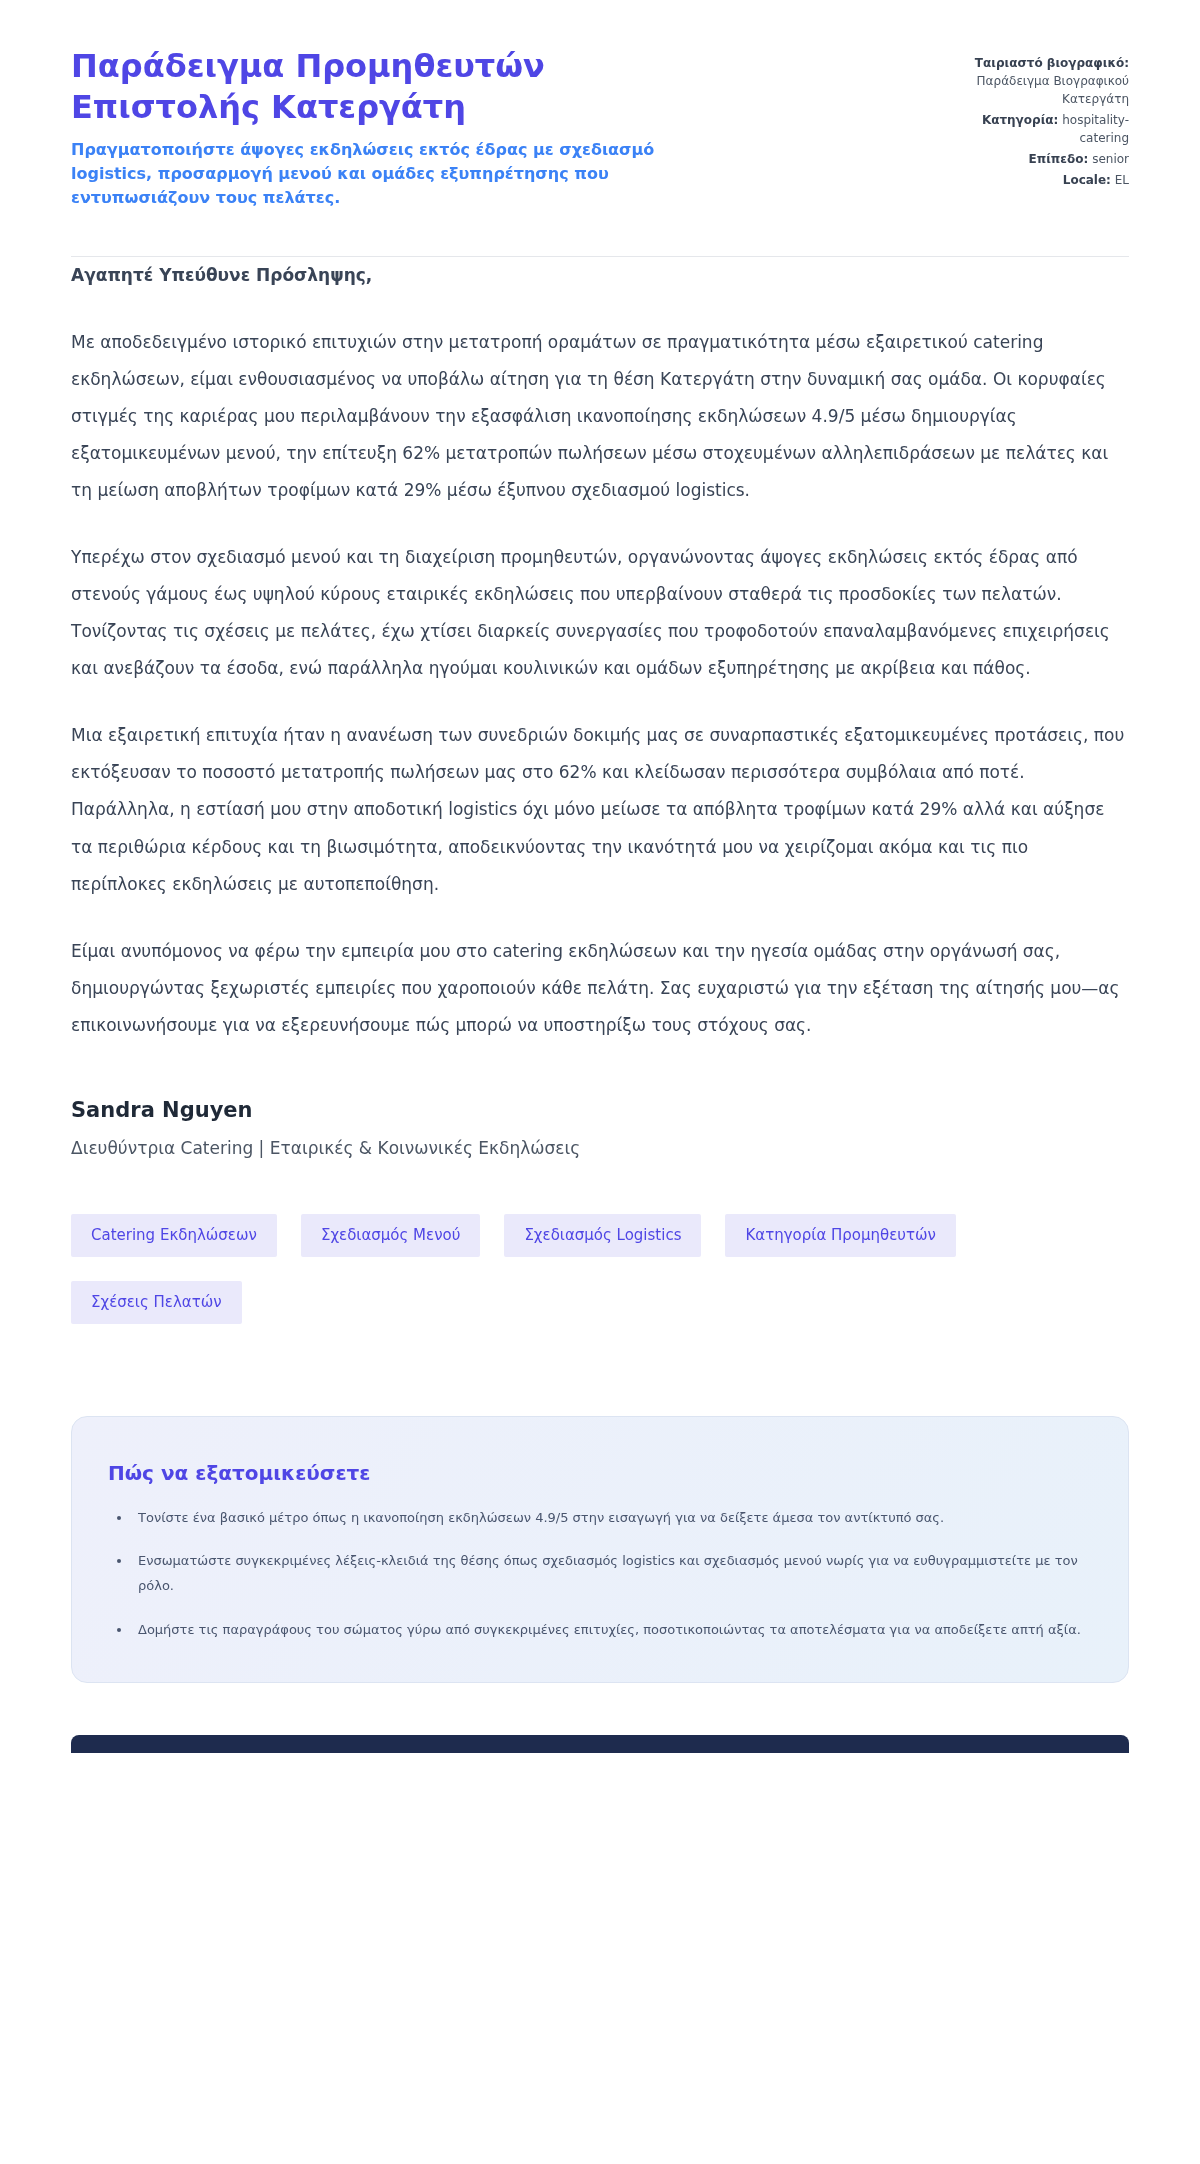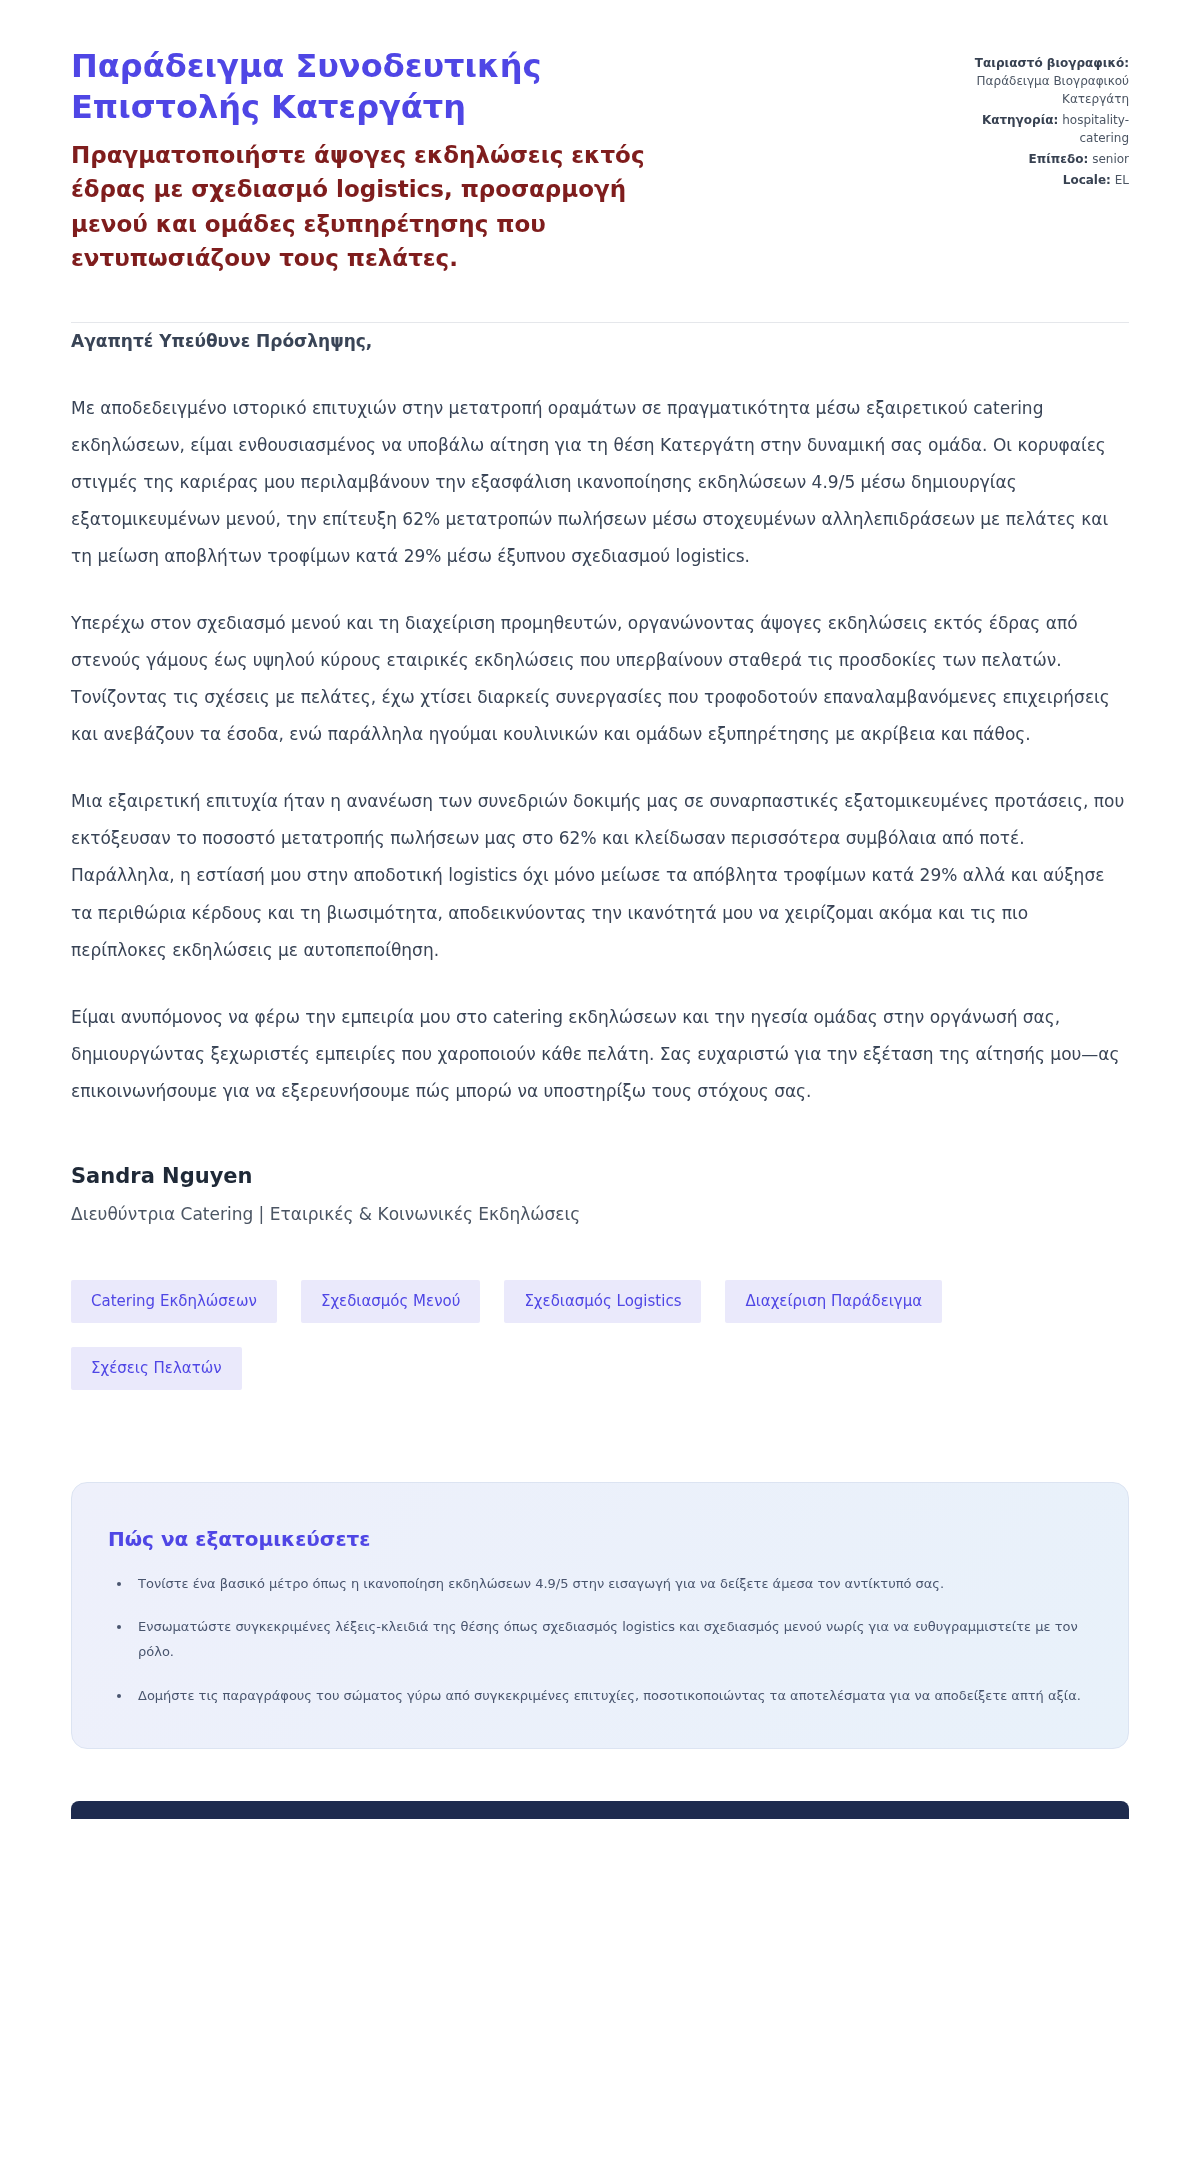--- a/index.html
+++ b/index.html
@@ -31,24 +31,24 @@
   .header-left{width:630px;}
   .page-title{
     margin:0 0 10px 0;
     font-size:32px;
     line-height:1.28;
     font-weight:700;
     color:var(--accent);
   }
   .page-subtitle{
     margin:0;
-    font-size:23px;
+    font-size:16px;
     line-height:1.5;
     font-weight:700;
-    color:#7f1d1d;
+    color:#3b82f6;
   }
   .header-meta{
     width:178px;
     padding-top:8px;
     text-align:right;
     font-size:12px;
     line-height:1.5;
     color:var(--muted);
   }
   .meta-item{margin-bottom:3px;}
@@ -136,21 +136,21 @@
     border-radius:8px 8px 0 0;
   }
 </style>
 </head>
 <body>
 
 <div class="container">
 
   <div class="header">
     <div class="header-left">
-      <h1 class="page-title">Παράδειγμα Συνοδευτικής Επιστολής Κατεργάτη</h1>
+      <h1 class="page-title">Παράδειγμα Προμηθευτών Επιστολής Κατεργάτη</h1>
       <p class="page-subtitle">Πραγματοποιήστε άψογες εκδηλώσεις εκτός έδρας με σχεδιασμό logistics, προσαρμογή μενού και ομάδες εξυπηρέτησης που εντυπωσιάζουν τους πελάτες.</p>
     </div>
     <div class="header-meta">
       <div class="meta-item">
         <span class="meta-label">Ταιριαστό βιογραφικό:</span>
         <span class="meta-value">Παράδειγμα Βιογραφικού Κατεργάτη</span>
       </div>
       <div class="meta-item">
         <span class="meta-label">Κατηγορία:</span>
         <span class="meta-value">hospitality-catering</span>
@@ -175,21 +175,21 @@
     <p>Μια εξαιρετική επιτυχία ήταν η ανανέωση των συνεδριών δοκιμής μας σε συναρπαστικές εξατομικευμένες προτάσεις, που εκτόξευσαν το ποσοστό μετατροπής πωλήσεων μας στο 62% και κλείδωσαν περισσότερα συμβόλαια από ποτέ. Παράλληλα, η εστίασή μου στην αποδοτική logistics όχι μόνο μείωσε τα απόβλητα τροφίμων κατά 29% αλλά και αύξησε τα περιθώρια κέρδους και τη βιωσιμότητα, αποδεικνύοντας την ικανότητά μου να χειρίζομαι ακόμα και τις πιο περίπλοκες εκδηλώσεις με αυτοπεποίθηση.</p>
     <p>Είμαι ανυπόμονος να φέρω την εμπειρία μου στο catering εκδηλώσεων και την ηγεσία ομάδας στην οργάνωσή σας, δημιουργώντας ξεχωριστές εμπειρίες που χαροποιούν κάθε πελάτη. Σας ευχαριστώ για την εξέταση της αίτησής μου—ας επικοινωνήσουμε για να εξερευνήσουμε πώς μπορώ να υποστηρίξω τους στόχους σας.</p>
     <div class="signature-name">Sandra Nguyen</div>
     <div class="signature-title">Διευθύντρια Catering | Εταιρικές &amp; Κοινωνικές Εκδηλώσεις</div>
   </div>
 
   <div class="tags">
     <span class="tag">Catering Εκδηλώσεων</span>
     <span class="tag">Σχεδιασμός Μενού</span>
     <span class="tag">Σχεδιασμός Logistics</span>
-    <span class="tag">Διαχείριση Παράδειγμα</span>
+    <span class="tag">Κατηγορία Προμηθευτών</span>
     <span class="tag">Σχέσεις Πελατών</span>
   </div>
 
   <div class="tips">
     <div class="tips-heading">Πώς να εξατομικεύσετε</div>
     <ul>
       <li>Τονίστε ένα βασικό μέτρο όπως η ικανοποίηση εκδηλώσεων 4.9/5 στην εισαγωγή για να δείξετε άμεσα τον αντίκτυπό σας.</li>
       <li>Ενσωματώστε συγκεκριμένες λέξεις-κλειδιά της θέσης όπως σχεδιασμός logistics και σχεδιασμός μενού νωρίς για να ευθυγραμμιστείτε με τον ρόλο.</li>
       <li>Δομήστε τις παραγράφους του σώματος γύρω από συγκεκριμένες επιτυχίες, ποσοτικοποιώντας τα αποτελέσματα για να αποδείξετε απτή αξία.</li>
     </ul>

